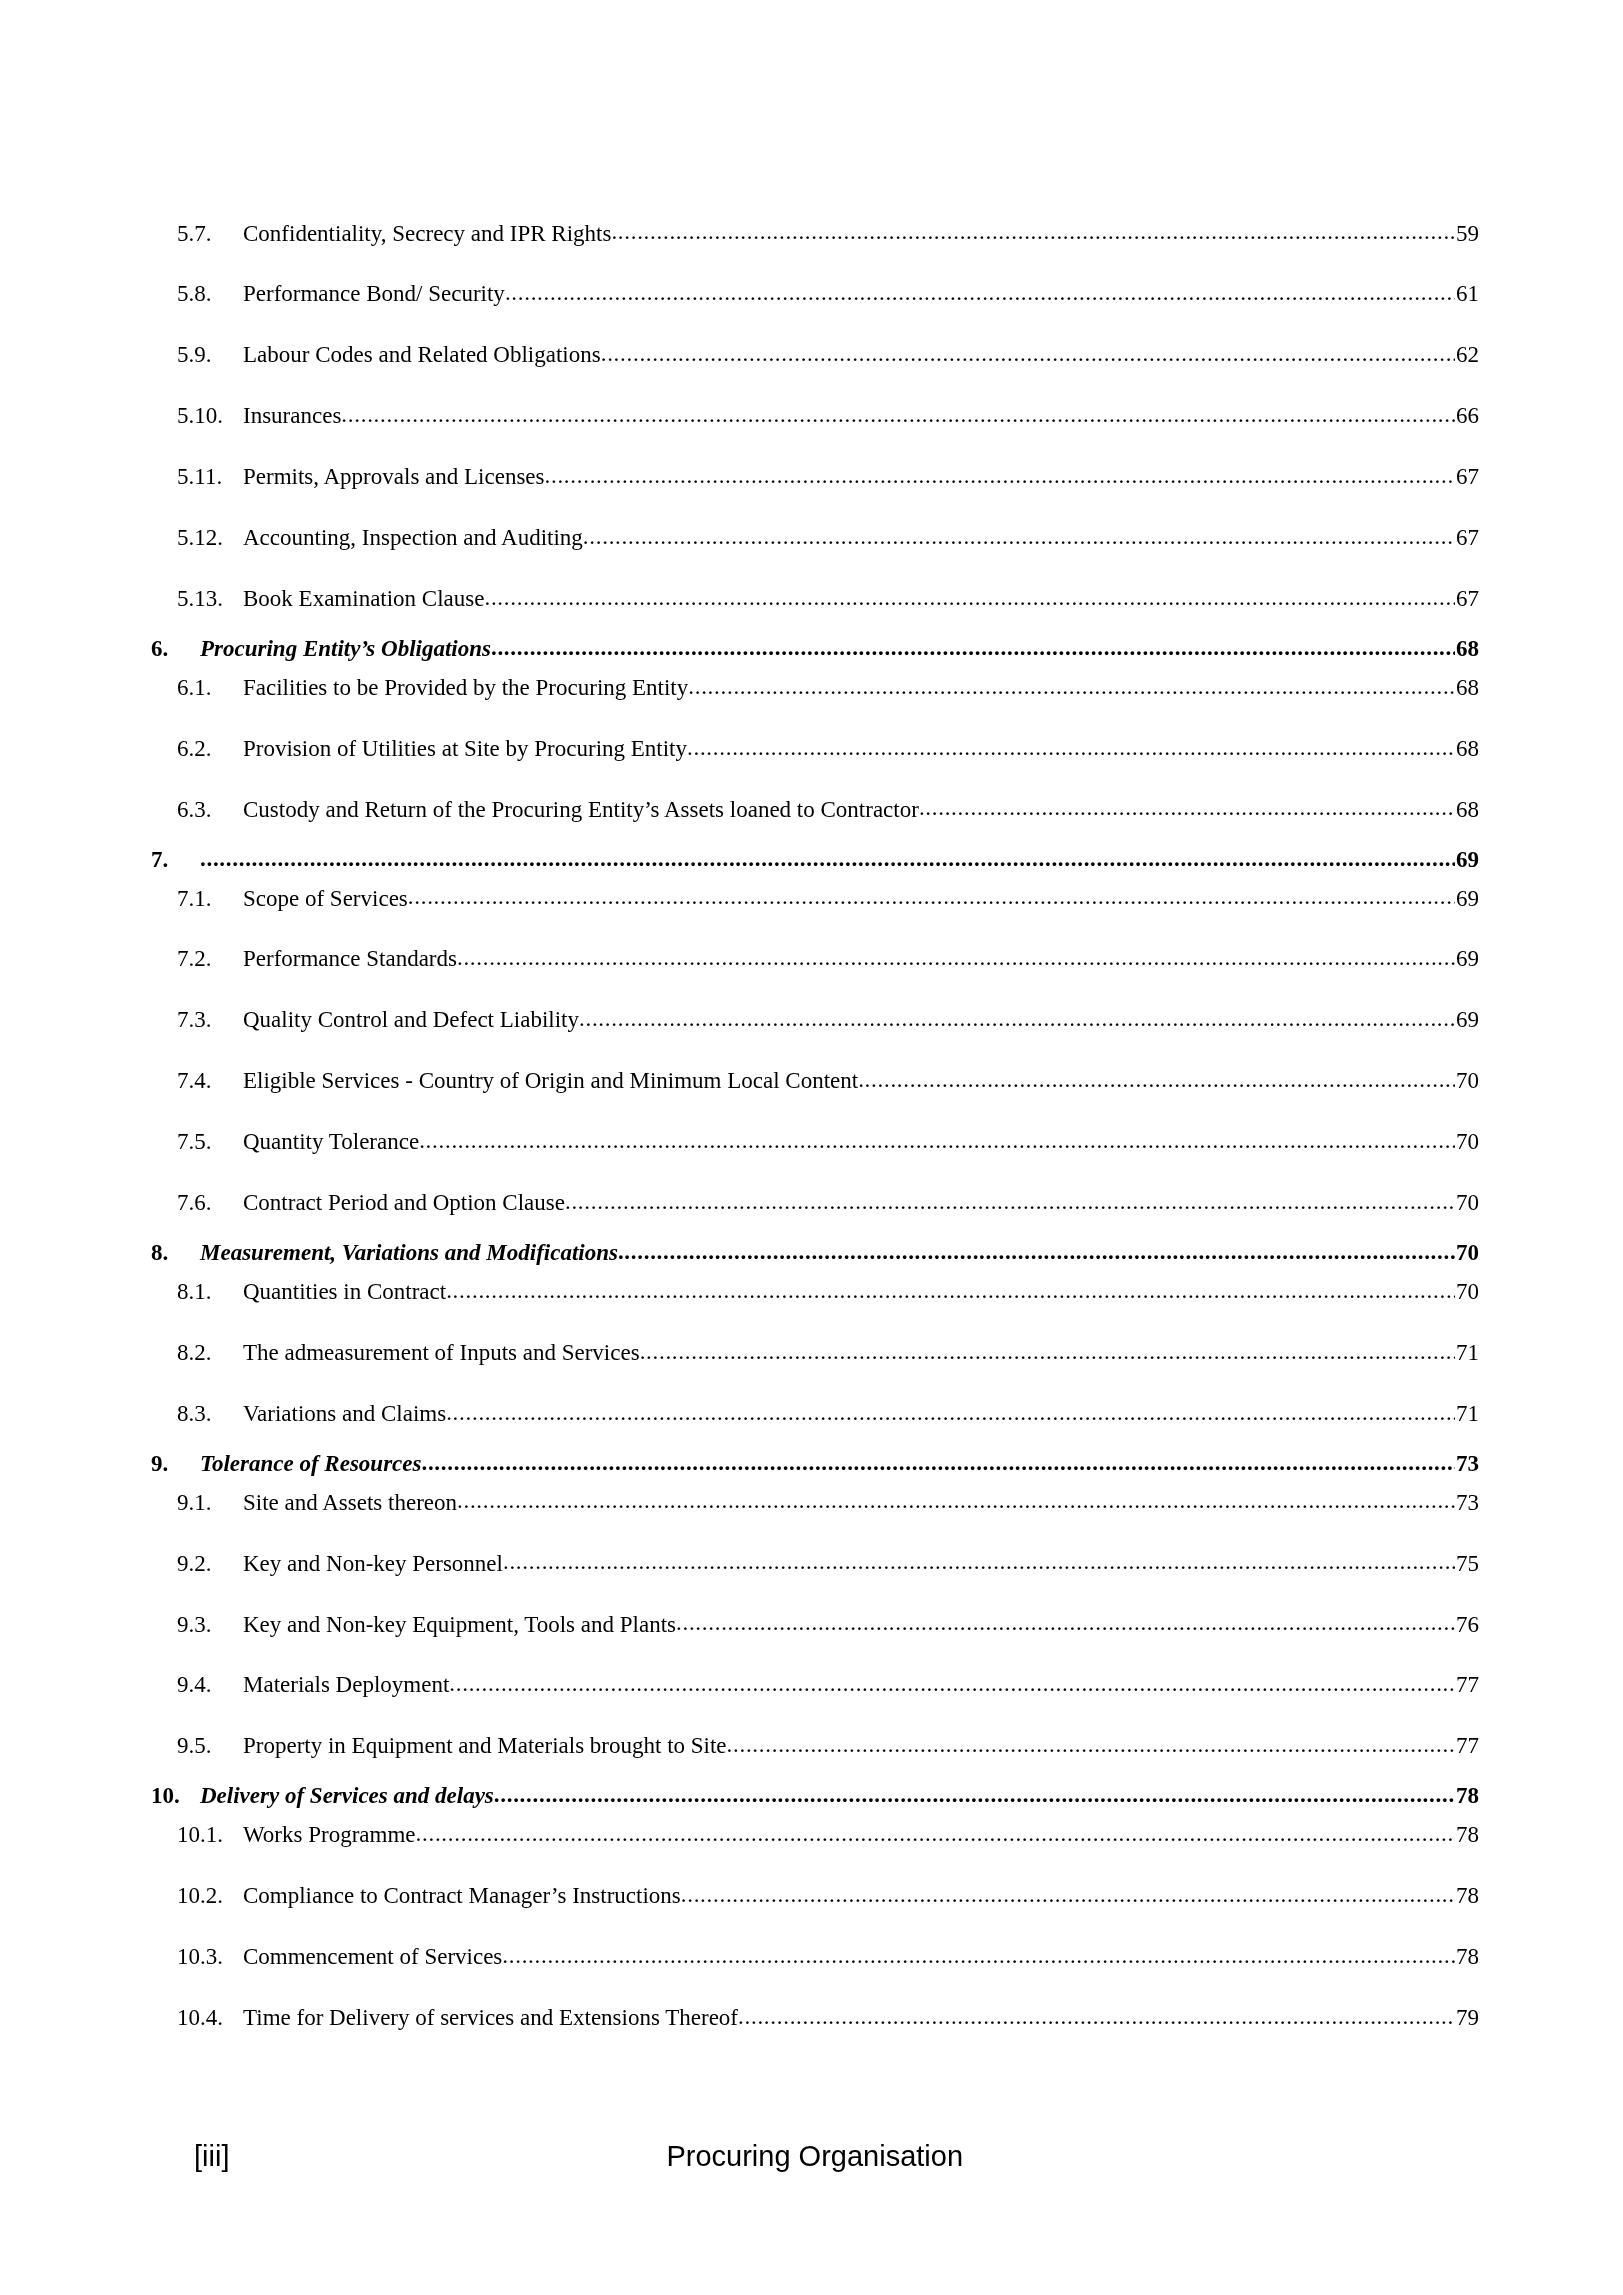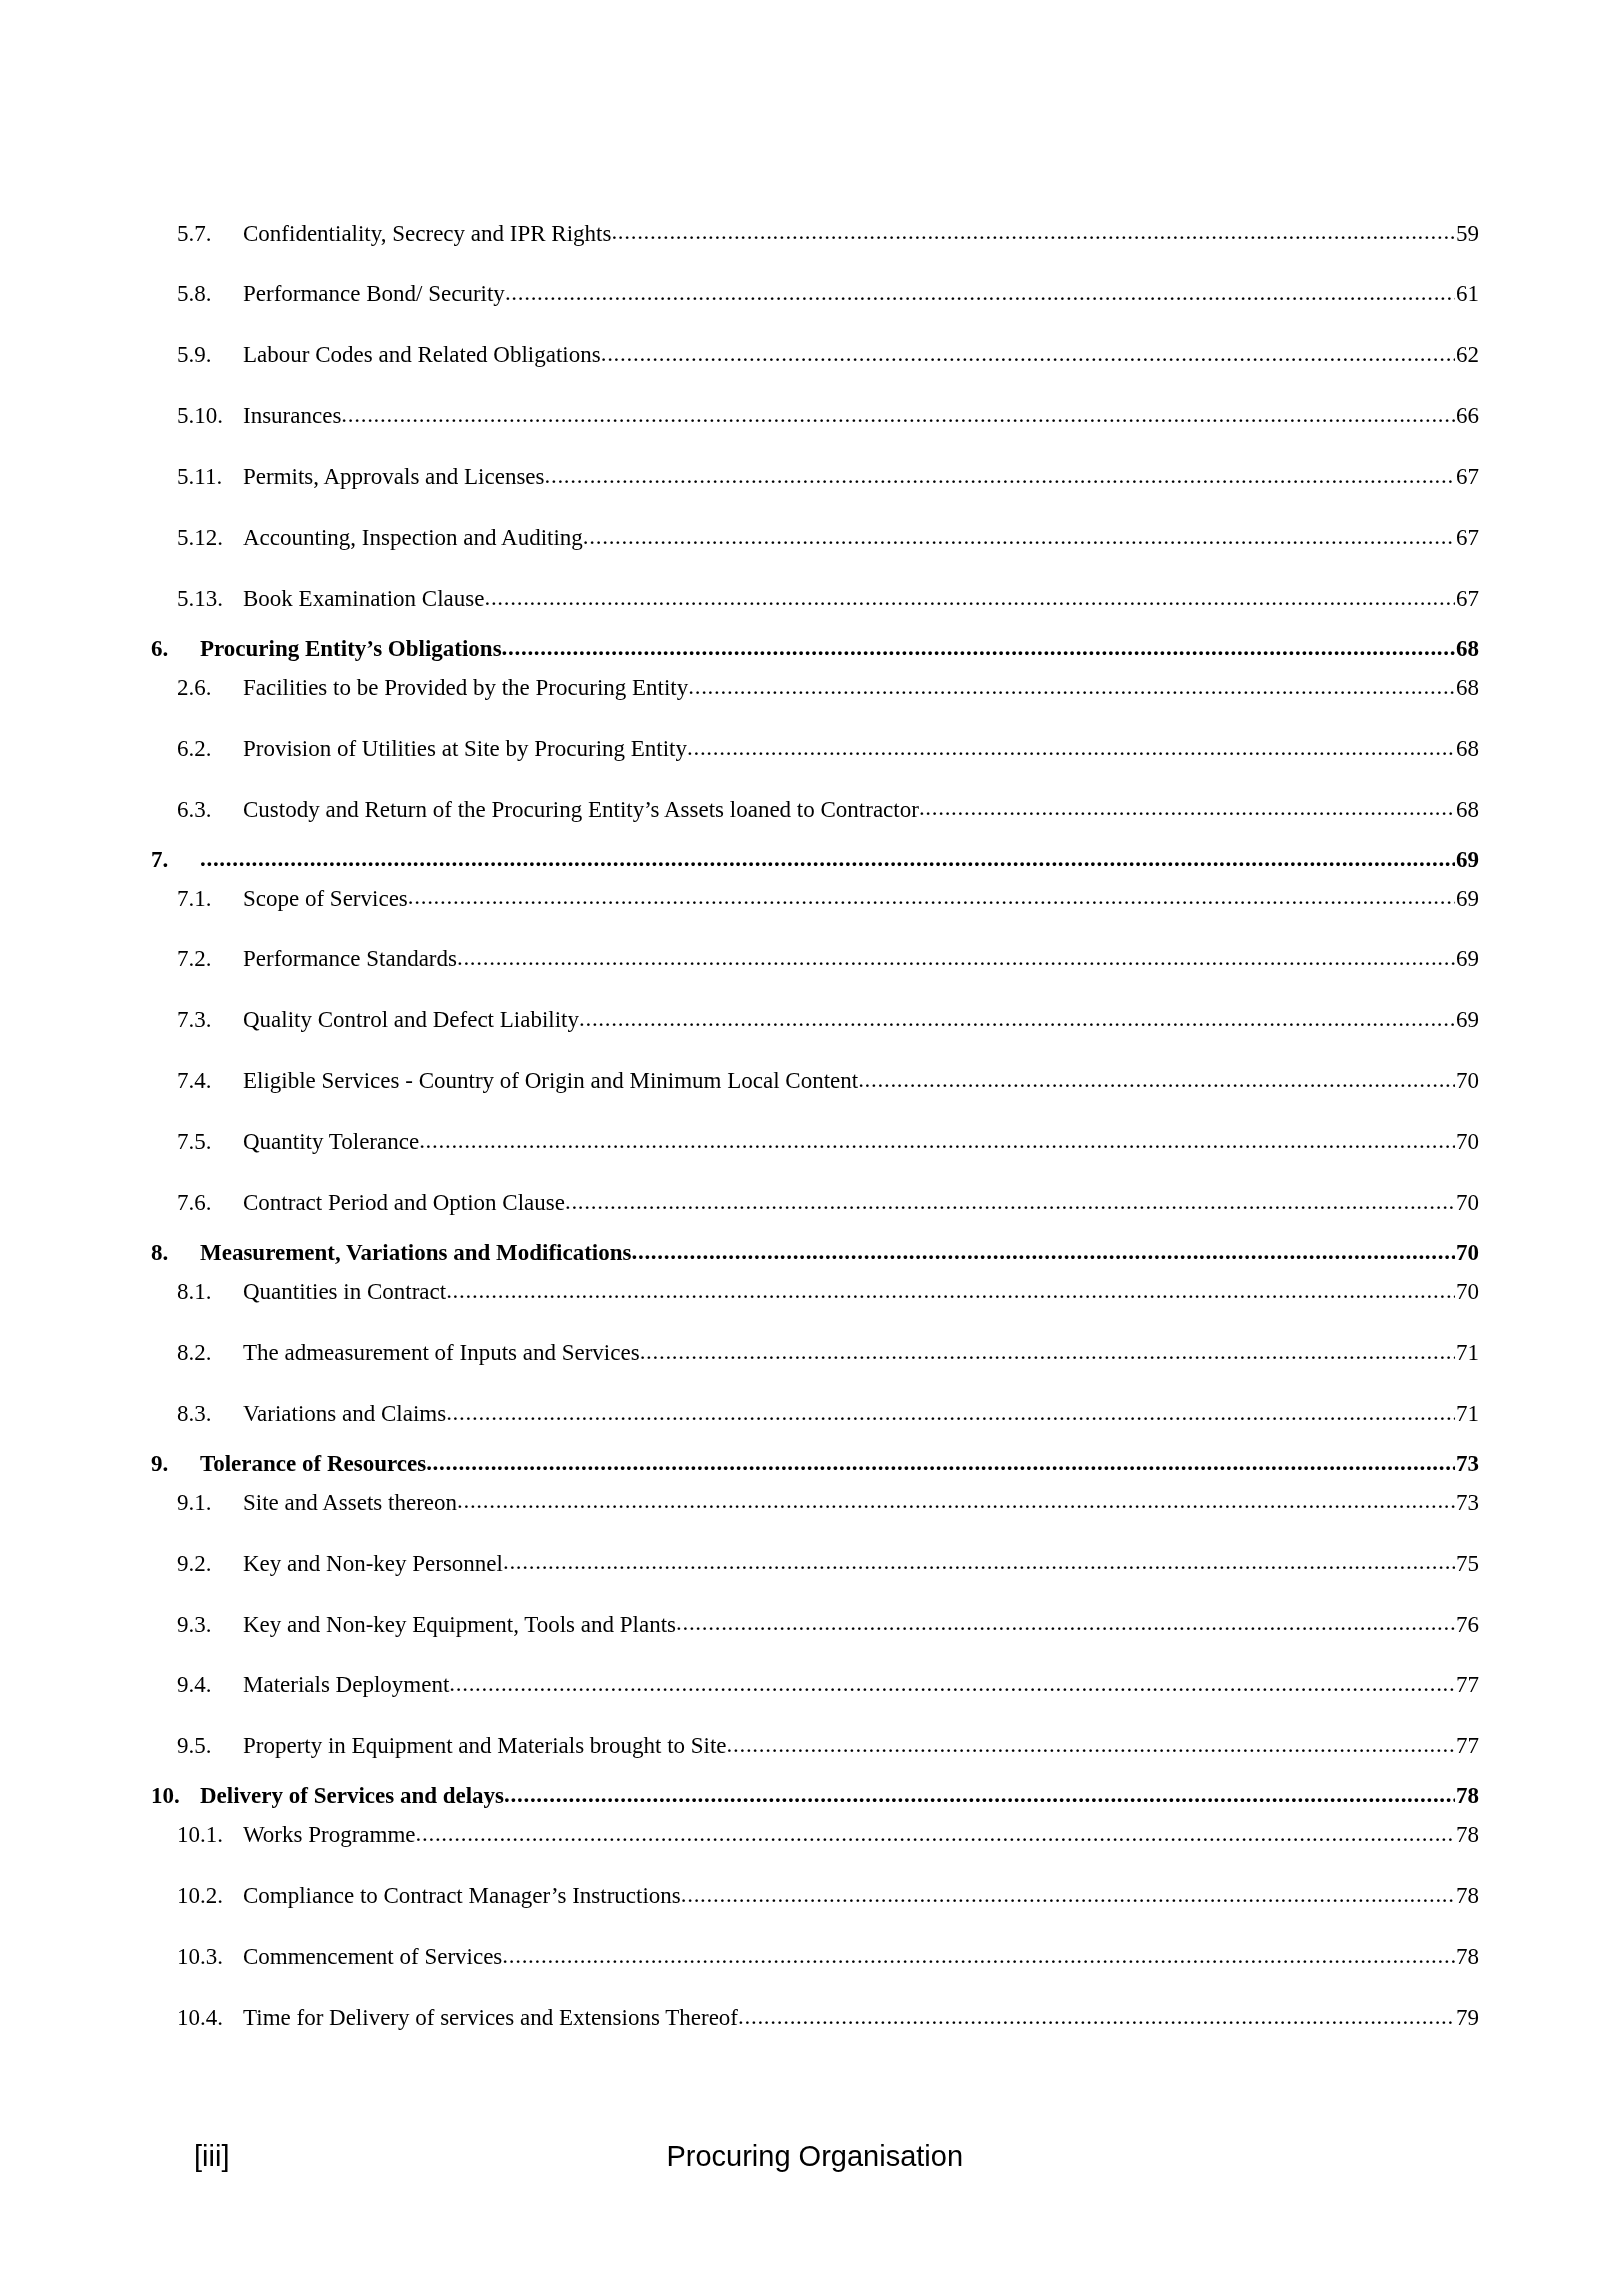--- a/index.html
+++ b/index.html
@@ -38,20 +38,21 @@
     margin-bottom: 0px;
   }
   .lvl1 .num {
     width: 49px;
     flex: 0 0 49px;
     text-align: left;
     padding-left: 0px;
   }
   .lvl1 .title {
     flex: 0 0 auto;
+    font-style: italic;
   }
   
   .lvl2 {
     font-weight: normal;
     margin-top: 25.5px;
   }
   .lvl2.tight {
     margin-top: 3.3px;
   }
   .lvl2 .num {
@@ -151,21 +152,21 @@
         <span class="leader"></span>
         <span class="pagenum">67</span>
       </div>
       <div class="toc-entry lvl1">
         <span class="num">6.</span>
         <span class="title">Procuring Entity’s Obligations</span>
         <span class="leader"></span>
         <span class="pagenum">68</span>
       </div>
       <div class="toc-entry lvl2 tight">
-        <span class="num">2.6.</span>
+        <span class="num">6.1.</span>
         <span class="title">Facilities to be Provided by the Procuring Entity</span>
         <span class="leader"></span>
         <span class="pagenum">68</span>
       </div>
       <div class="toc-entry lvl2">
         <span class="num">6.2.</span>
         <span class="title">Provision of Utilities at Site by Procuring Entity</span>
         <span class="leader"></span>
         <span class="pagenum">68</span>
       </div>

